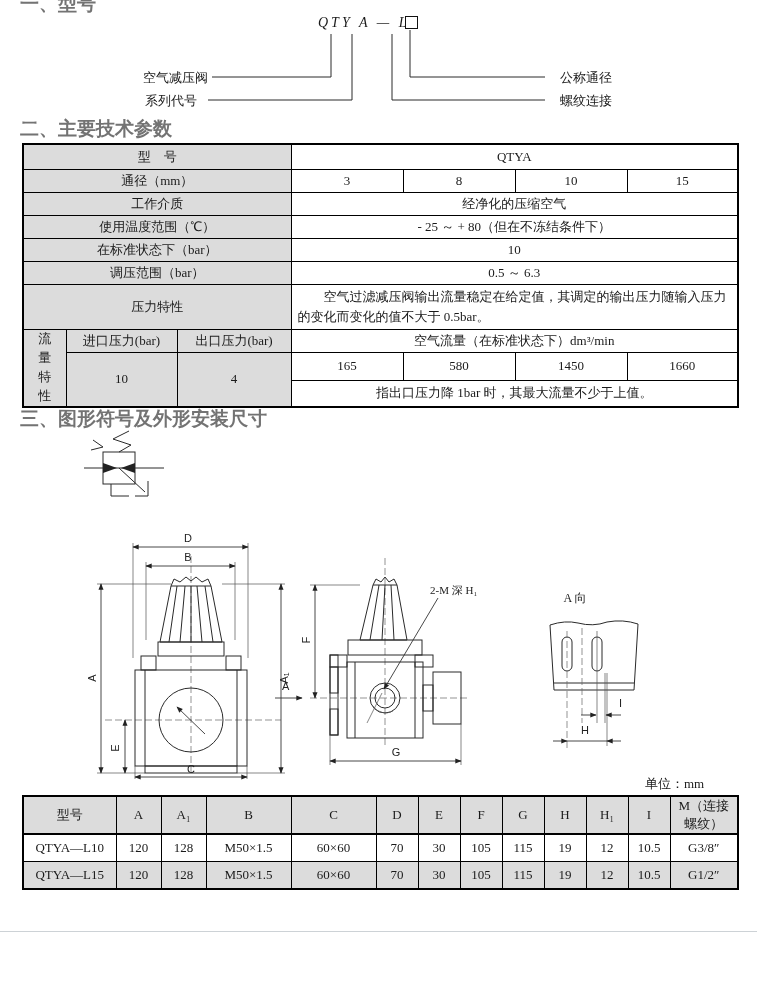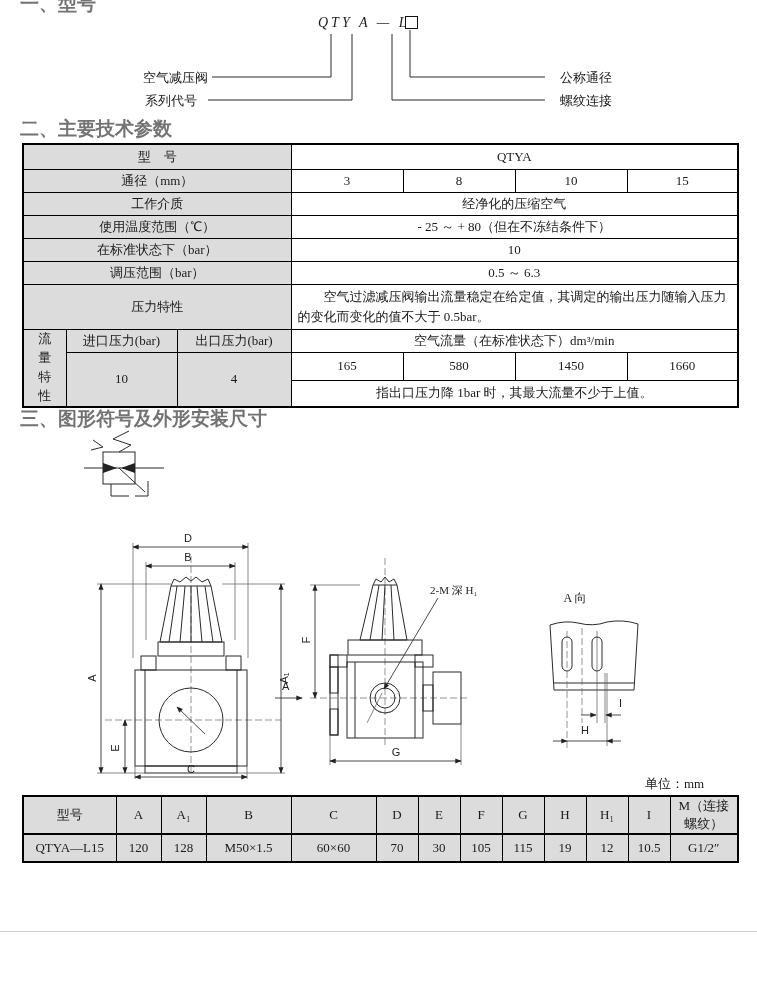--- a/index.html
+++ b/index.html
@@ -287,20 +287,35 @@
       <td class="sh">D</td>
       <td class="sh">E</td>
       <td class="sh">F</td>
       <td class="sh">G</td>
       <td class="sh">H</td>
       <td class="sh">H₁</td>
       <td class="sh">I</td>
       <td class="sh">M（连接螺纹）</td>
     </tr>
     <tr>
+      <td>QTYA—L10</td>
+      <td>120</td>
+      <td>128</td>
+      <td>M50×1.5</td>
+      <td>60×60</td>
+      <td>70</td>
+      <td>30</td>
+      <td>105</td>
+      <td>115</td>
+      <td>19</td>
+      <td>12</td>
+      <td>10.5</td>
+      <td>G3/8″</td>
+    </tr>
+    <tr>
       <td class="sh">QTYA—L15</td>
       <td class="sh">120</td>
       <td class="sh">128</td>
       <td class="sh">M50×1.5</td>
       <td class="sh">60×60</td>
       <td class="sh">70</td>
       <td class="sh">30</td>
       <td class="sh">105</td>
       <td class="sh">115</td>
       <td class="sh">19</td>

